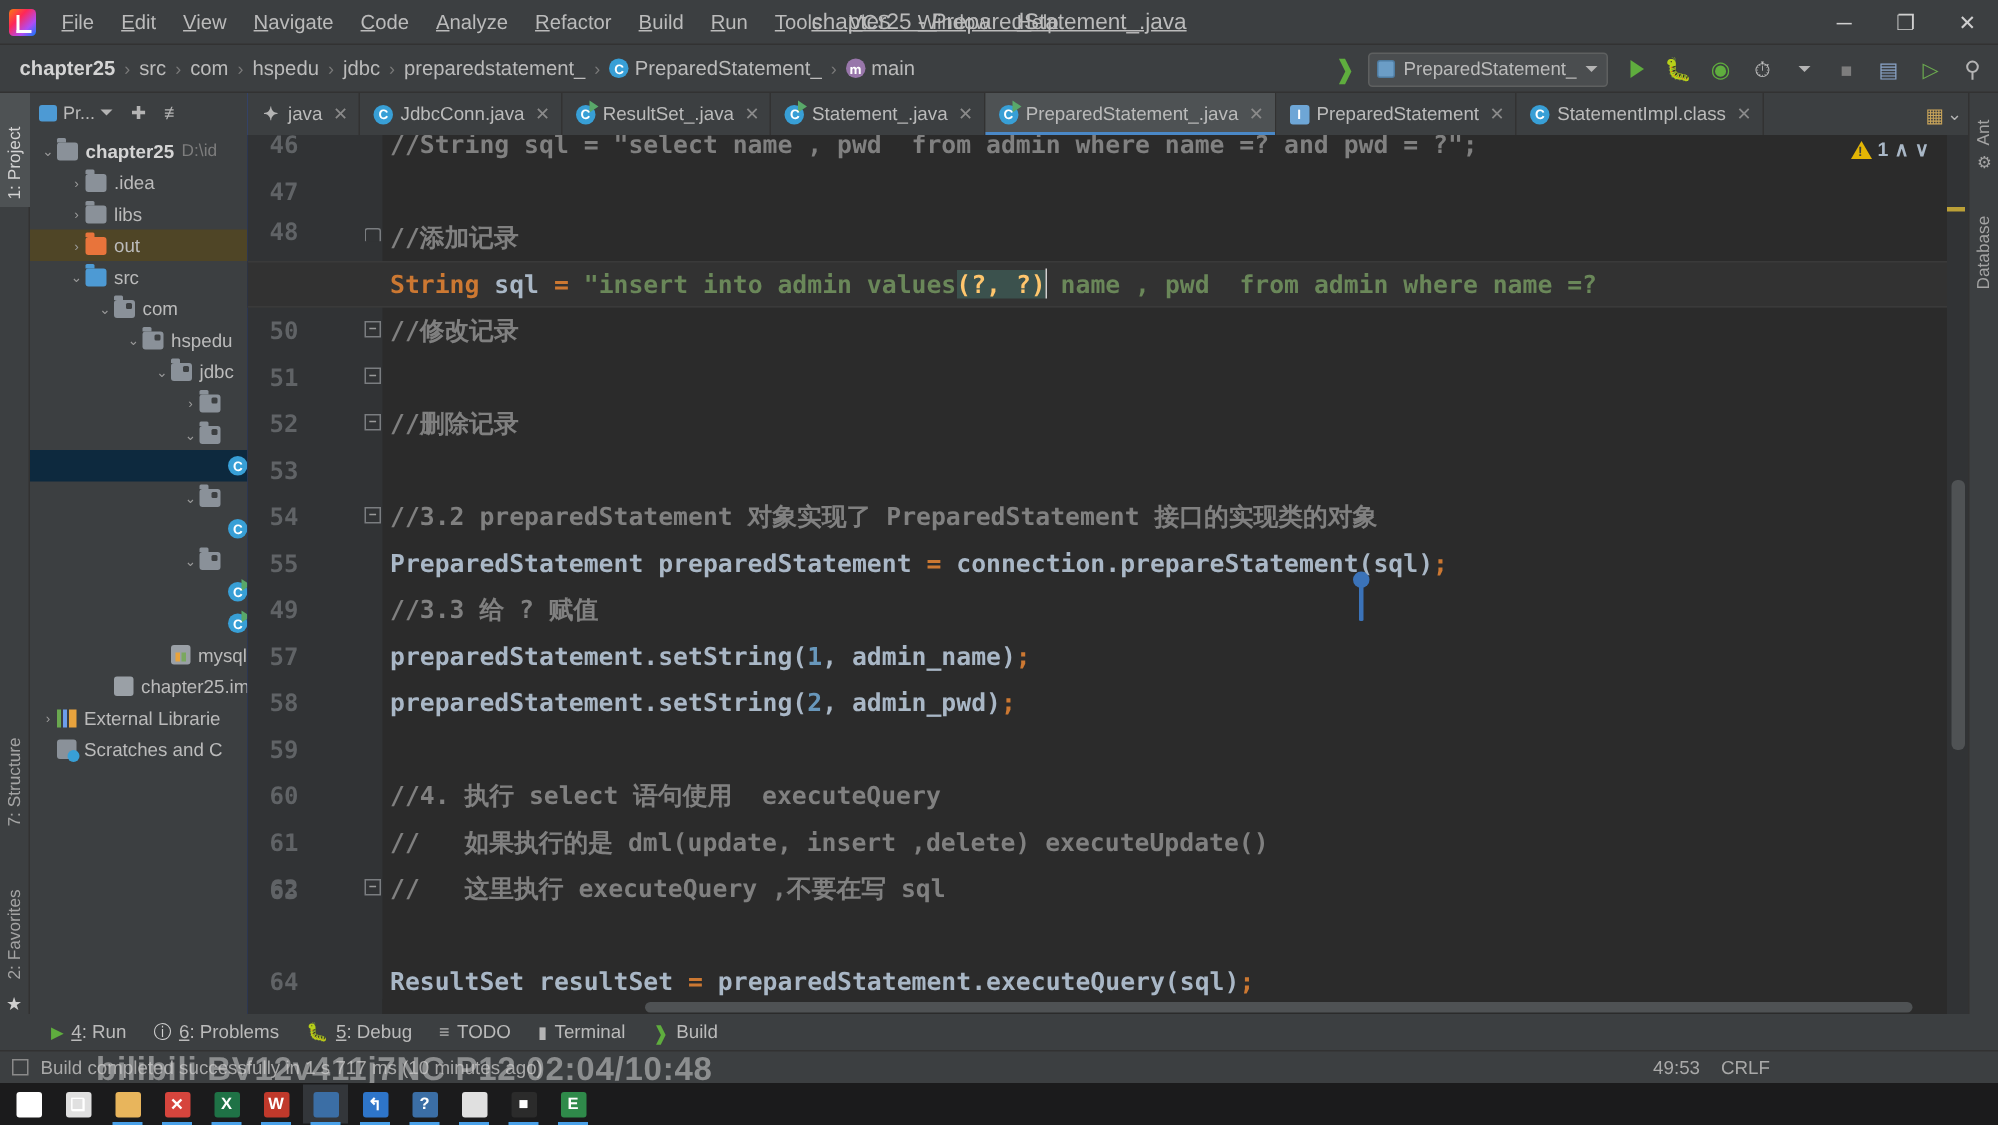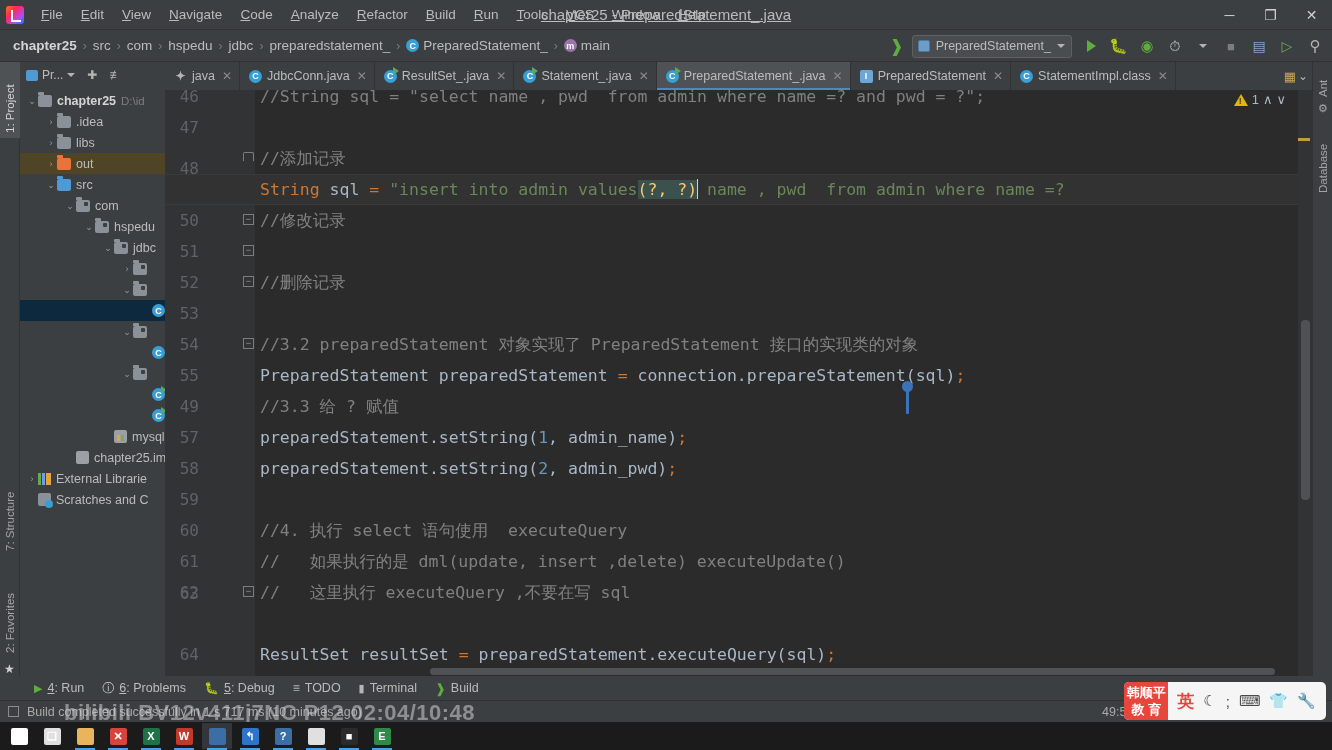--- a/index.html
+++ b/index.html
@@ -208,21 +208,21 @@
     border-left: 6px solid #59a869; border-top: 4px solid transparent; border-bottom: 4px solid transparent; }
   .tab-ic.iface { background: #6ea6d6; border-radius: 2px; }
   .tab-ic.iface::after { content: "I"; }
   .tab-ic.gear { background: none; border-radius: 0; }
   .tab-ic.gear::after { content: "✦"; color: #b4b4b4; font-size: 12px; }
   .tabs-right {
     position: absolute; right: 0; top: 0; height: 28px; display: flex; align-items: center;
     background: #3c3f41; padding: 0 4px; gap: 2px;
   }
 
-  .code-wrap { position: relative; height: 586px; background: #2b2b2b; overflow: hidden; }
+  .code-wrap { position: relative; height: 586px; background: #2b2b2b; overflow: hidden; font-weight: bold; }
   .gutter {
     position: absolute; left: 0; top: 0; width: 90px; height: 586px;
     background: #313335;
   }
   .gutter-num {
     position: absolute; right: 56px; color: #606366;
     font-family: "DejaVu Sans Mono", monospace; font-size: 16px; text-align: right;
     width: 34px;
   }
   .fold {
@@ -633,21 +633,21 @@
         <div class="tabs-right">
         <span style="color:#c8a45a;font-size:13px;">▦</span>
         <span style="color:#b4b4b4;font-size:12px;">⌄</span>
       </div>
     </div>
 
     <div class="code-wrap">
       <div class="gutter" id="gutter">
           <div class="gutter-num" style="top: -9px; line-height: 31px; height: 31px;">46</div>
           <div class="gutter-num" style="top: 22px; line-height: 31px; height: 31px;">47</div>
-          <div class="gutter-num" style="top: 63px; line-height: 31px; height: 31px;">48</div>
+          <div class="gutter-num" style="top: 49px; line-height: 31px; height: 31px;">48</div>
           <div class="fold top" style="top: 62px;"></div>
           <div class="hl-line" style="top: 84px; left: 0px; width: 90px; right: auto;"></div>
           <div class="gutter-num" style="top: 84px; line-height: 31px; height: 31px; color: rgb(164, 163, 163);">49</div>
           <div class="gutter-num" style="top: 115px; line-height: 31px; height: 31px;">50</div>
           <div class="fold" style="top: 124px;">−</div>
           <div class="gutter-num" style="top: 146px; line-height: 31px; height: 31px;">51</div>
           <div class="fold" style="top: 155px;">−</div>
           <div class="gutter-num" style="top: 177px; line-height: 31px; height: 31px;">52</div>
           <div class="fold" style="top: 186px;">−</div>
           <div class="gutter-num" style="top: 208px; line-height: 31px; height: 31px;">53</div>
@@ -721,32 +721,20 @@
     <div class="status-right">
       <span>49:53</span>
       <span>CRLF</span>
       <span style="width:130px;">&nbsp;</span>
     </div>
   </div>
 
   <div class="wm-bili">bilibili BV12v411j7NC P12 02:04/10:48</div>
   <div class="wm-url">https://blog.csdn.net/weixin_42667446</div>
 
-  <div class="ime">
-    <div class="ime-logo">
-      <div>韩顺平</div>
-      <div>教  育</div>
-    </div>
-    <div class="ime-en">英</div>
-    <div class="ime-ic">☾</div>
-    <div class="ime-ic">;</div>
-    <div class="ime-ic">⌨</div>
-    <div class="ime-ic">👕</div>
-    <div class="ime-ic">🔧</div>
-  </div>
 
   <div class="taskbar" id="taskbar">
       <div class="tb-ic">
         <span class="sq" style="background:#ffffff;color:#fff;font-size:11px;font-weight:bold;display:flex;align-items:center;justify-content:center;">⊞</span>
       </div>
       <div class="tb-ic">
         <span class="sq" style="background:#e0e0e0;color:#fff;font-size:11px;font-weight:bold;display:flex;align-items:center;justify-content:center;">❑</span>
       </div>
       <div class="tb-ic open">
         <span class="sq" style="background:#e8b55c;color:#fff;font-size:11px;font-weight:bold;display:flex;align-items:center;justify-content:center;"></span>

